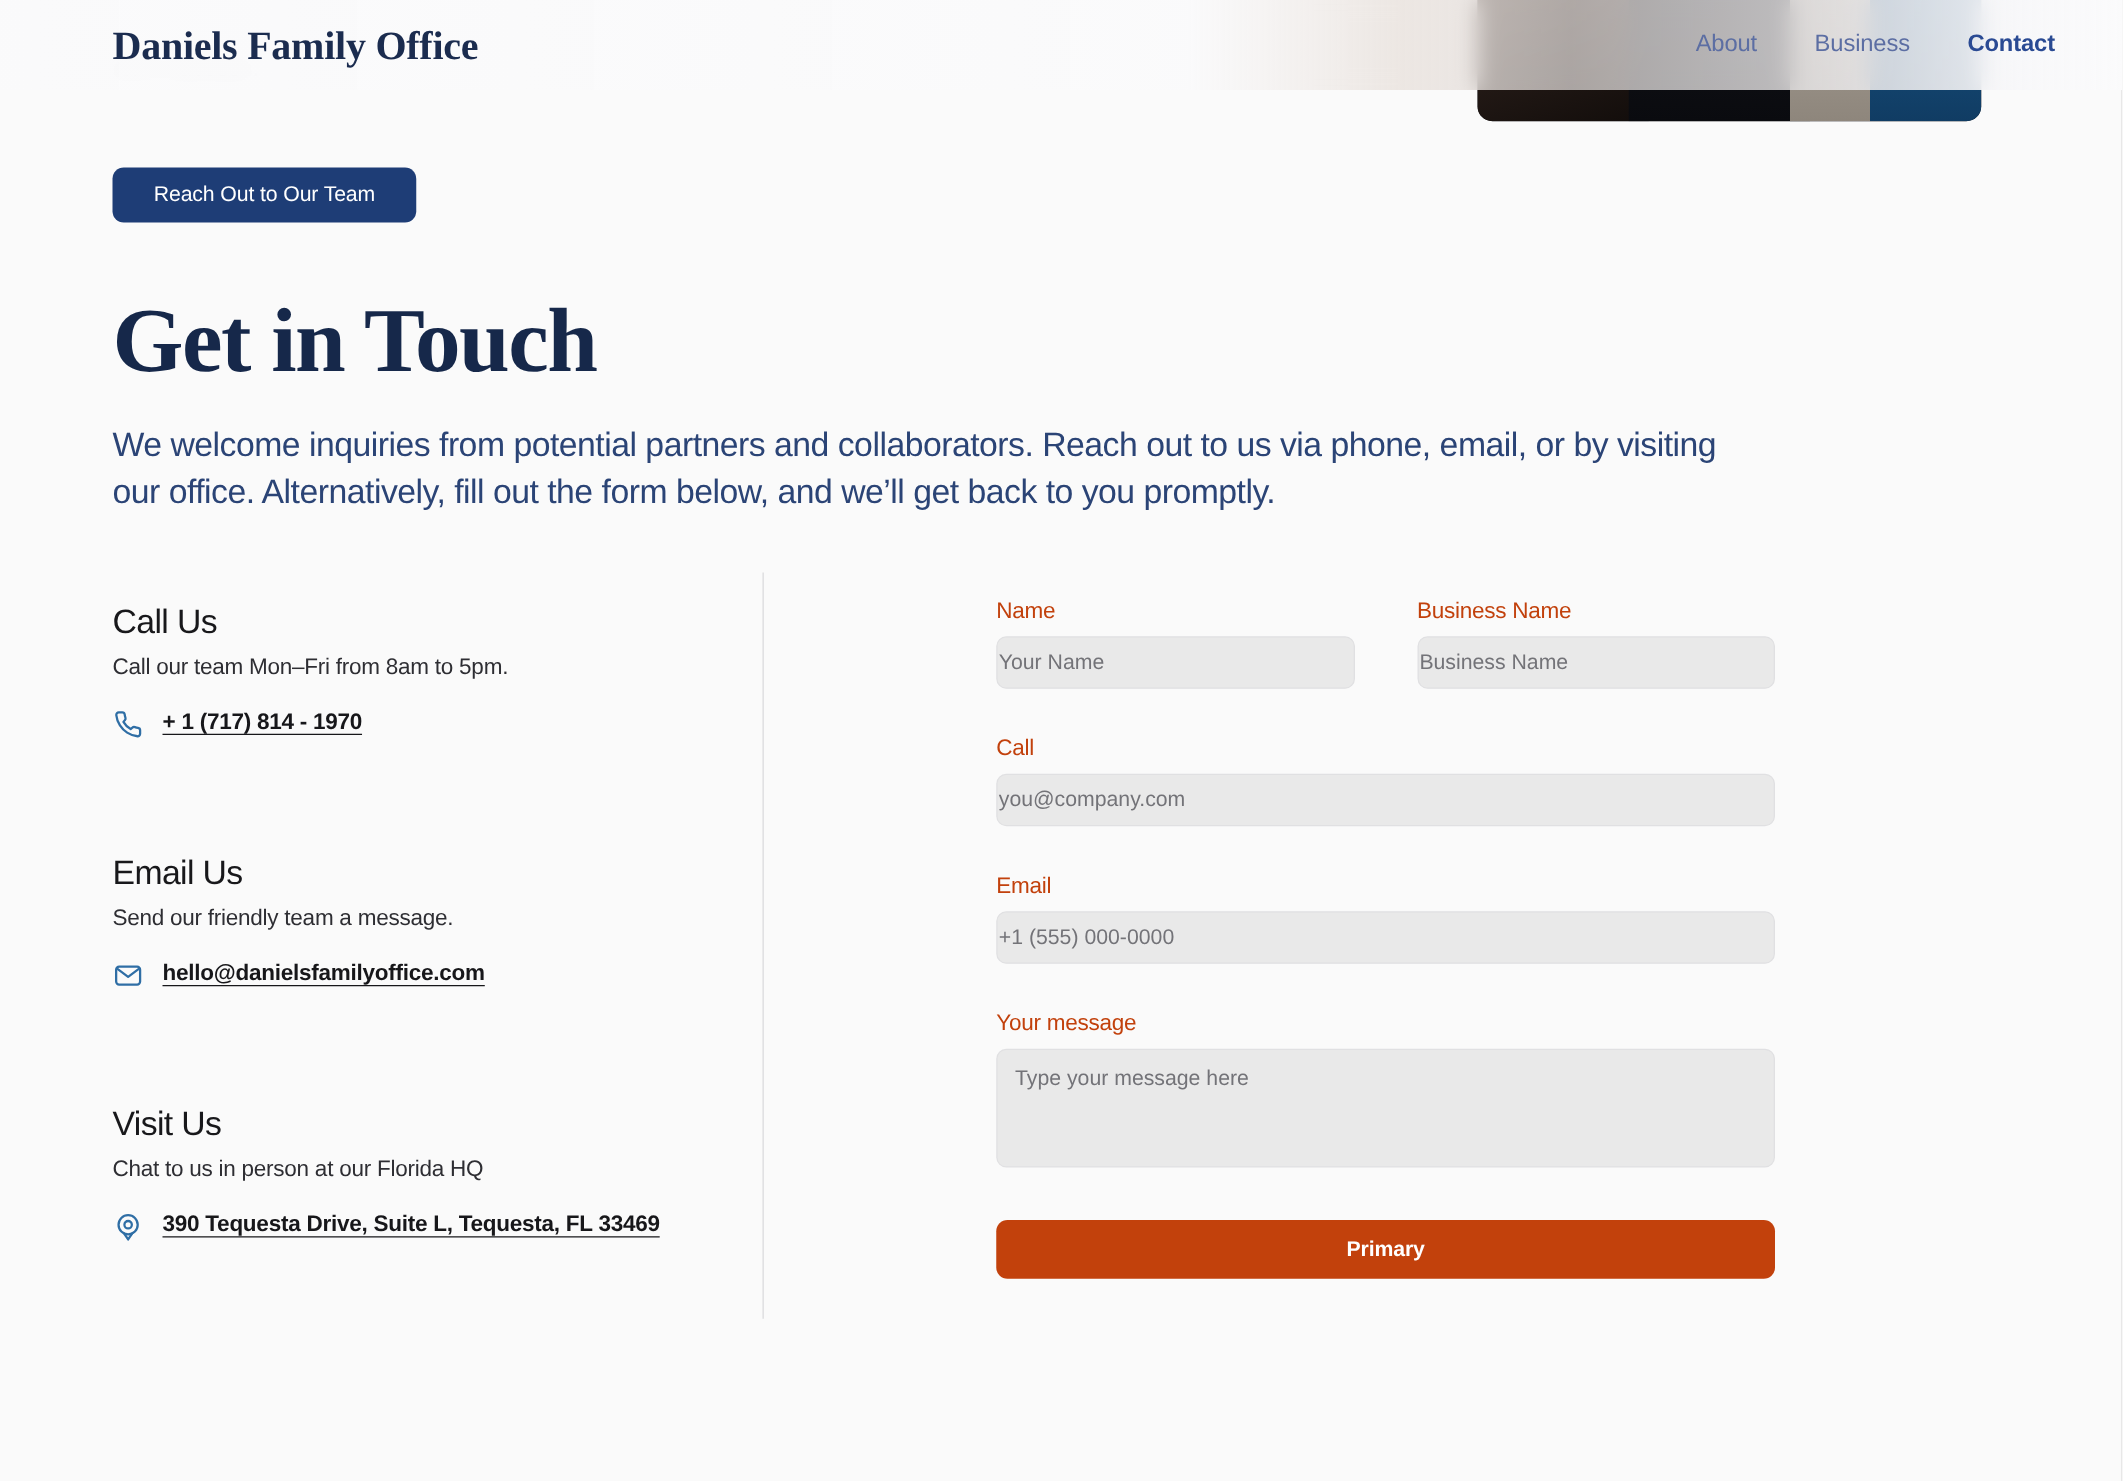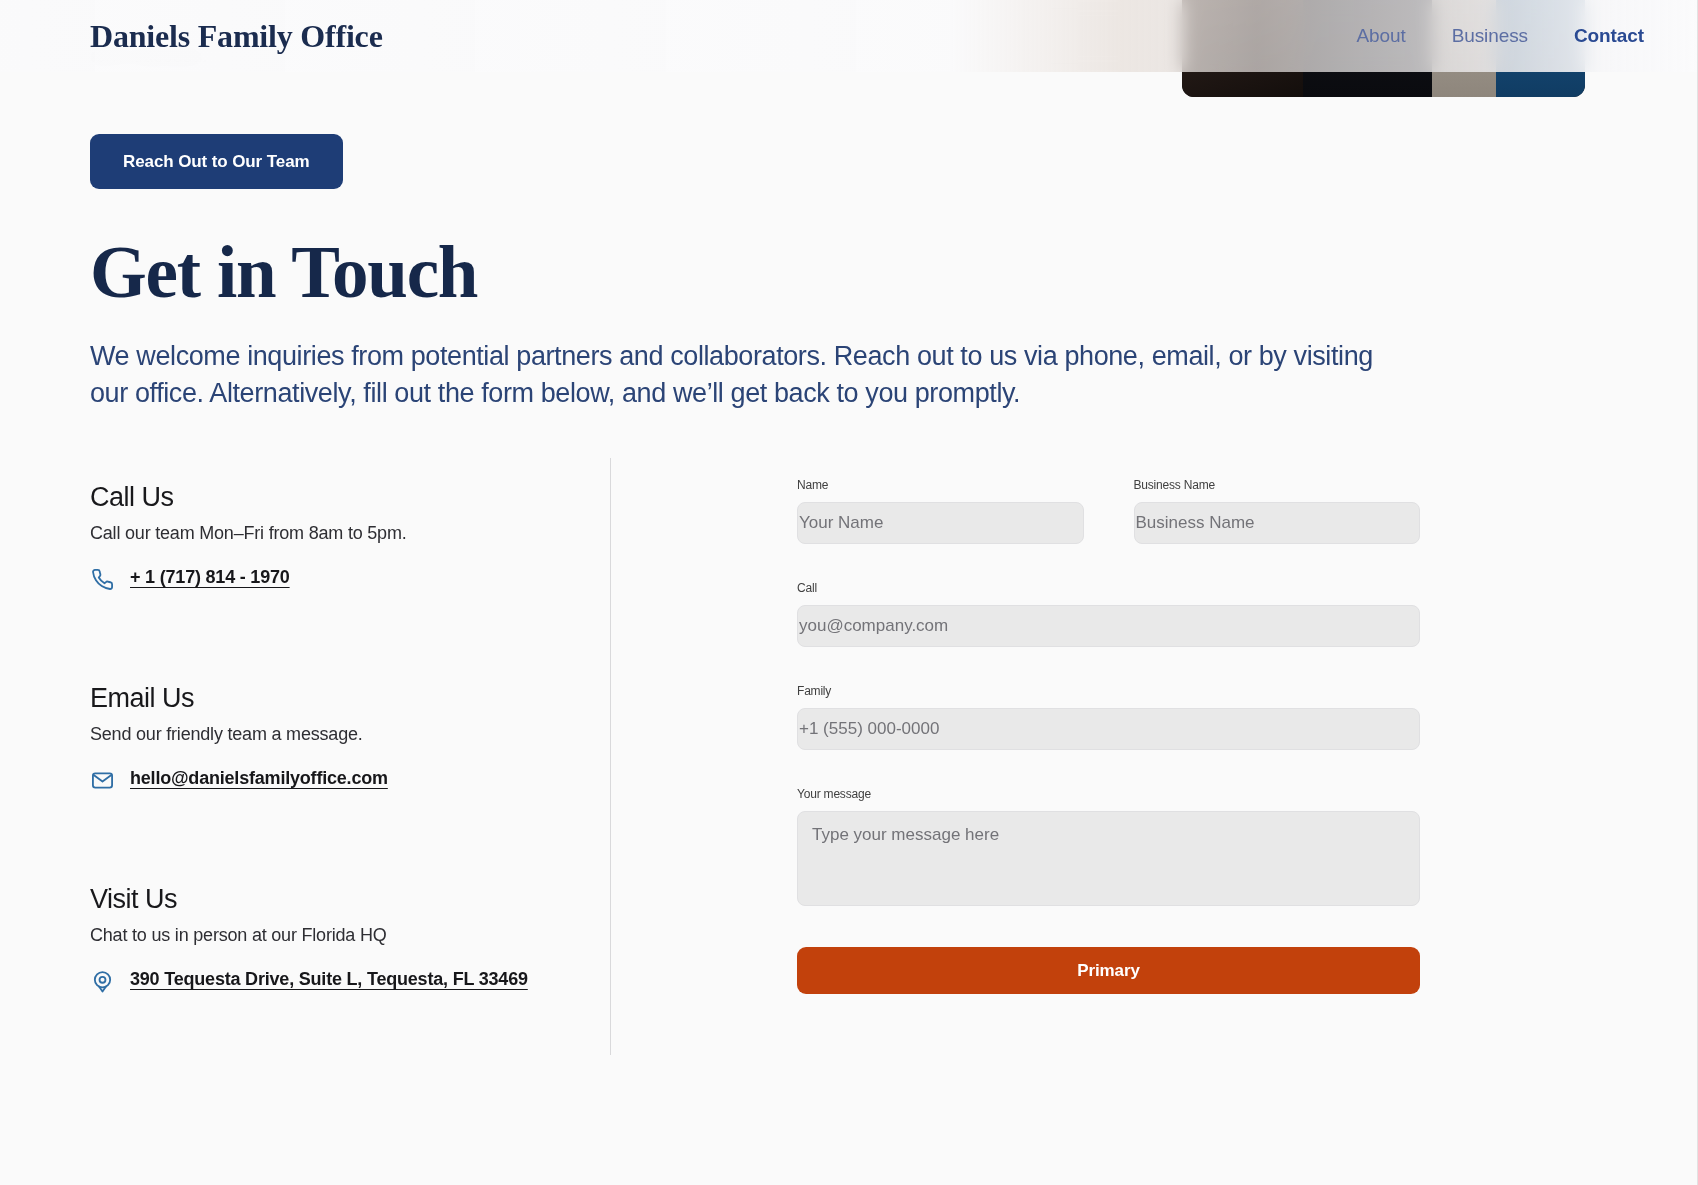--- a/index.html
+++ b/index.html
@@ -126,29 +126,29 @@
     background: linear-gradient(180deg,#1e5f94 0%, #103c63 100%);
   }
 
   .cta-button {
     position: absolute;
     left: 90px;
     top: 134px;
     display: inline-flex;
     align-items: center;
     justify-content: center;
-    height: 55px;
+    height: 44px;
     padding: 0 33px;
     border: none;
     border-radius: 9px;
     background: #1e3d76;
     color: #ffffff;
     font-family: "Liberation Sans", sans-serif;
     font-size: 17px;
-    font-weight: bold;
+    font-weight: normal;
     letter-spacing: -0.1px;
     cursor: pointer;
   }
 
   
   .contact-section {
     position: absolute;
     left: 0;
     top: 220px;
     width: 1698px;
@@ -250,22 +250,22 @@
     display: flex;
     gap: 50px;
     margin-bottom: 37px;
   }
 
   .form-field { flex: 1; }
   .form-field.full { width: 100%; margin-bottom: 37px; }
 
   .field-label {
     display: block;
-    font-size: 12px;
-    color: #404040;
+    font-size: 18px;
+    color: #c2410c;
     letter-spacing: -0.2px;
     margin-bottom: 10px;
   }
 
   .field-input {
     width: 100%;
     height: 42px;
     padding: 0 1px;
     border: 1px solid #e0e0e2;
     border-radius: 8px;
@@ -390,21 +390,21 @@
             <input class="field-input" type="text" placeholder="Business Name" style="">
           </div>
         </div>
 
         <div class="form-field full">
           <label class="field-label">Call</label>
           <input class="field-input" type="email" placeholder="you@company.com" style="">
         </div>
 
         <div class="form-field full">
-          <label class="field-label">Family</label>
+          <label class="field-label">Email</label>
           <input class="field-input" type="tel" placeholder="+1 (555) 000-0000" style="">
         </div>
 
         <div class="form-field full">
           <label class="field-label">Your message</label>
           <textarea class="field-input" placeholder="Type your message here" style=""></textarea>
         </div>
 
         <button class="submit-button" type="submit">Primary</button>
       </form>

